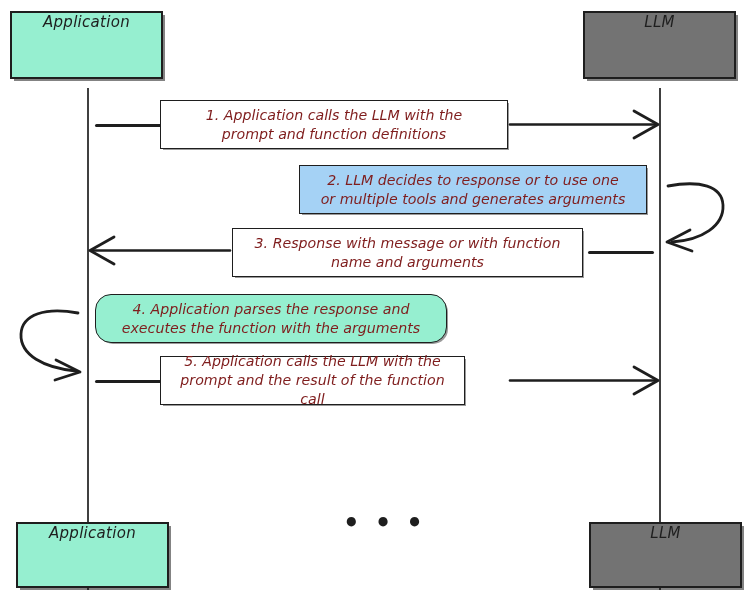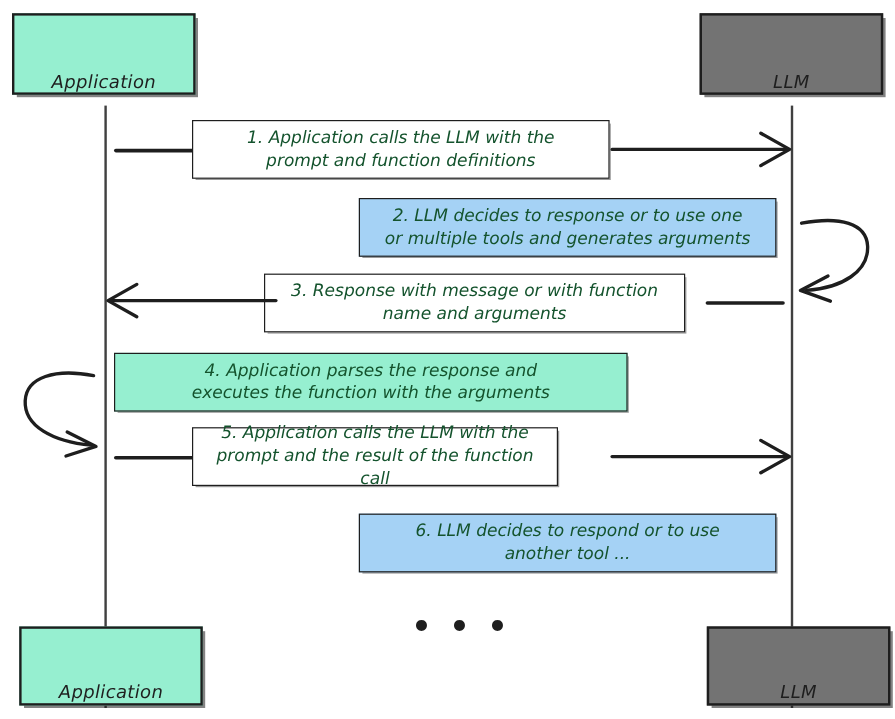--- a/index.html
+++ b/index.html
@@ -13,21 +13,21 @@
     height: 599px;
     background: #ffffff;
     font-family: "DejaVu Sans", sans-serif;
     overflow: hidden;
   }
   .actor {
     position: absolute;
     box-sizing: border-box;
     border: 2.5px solid #1e1e1e;
     display: flex;
-    align-items: flex-end;
+    align-items: flex-start;
     justify-content: center;
     box-shadow: 3px 3px 0 -1px rgba(30,30,30,0.55);
   }
   .actor-label {
     font-size: 15px;
     color: #1e1e1e;
     font-style: italic;
     letter-spacing: 0.3px;
   }
   .actor.green { background: #96efd0; }
@@ -47,21 +47,21 @@
     display: flex;
     align-items: center;
     justify-content: center;
     text-align: center;
     padding: 4px 8px;
     box-shadow: 2px 2px 0 -1px rgba(30,30,30,0.45);
   }
   .msgbox .txt {
     font-size: 14.2px;
     line-height: 1.33;
-    color: #14532d;
+    color: #7f1d1d;
     font-style: italic;
     white-space: pre-line;
   }
   .msgbox.white { background: #ffffff; }
   .msgbox.blue  { background: #a5d2f5; text-align: center; }
   .msgbox.green { background: #96efd0; }
 
   .seg {
     position: absolute;
     height: 2.6px;
@@ -113,41 +113,37 @@
   <div class="msgbox white" style="left:160px; top:100px; width:348px; height:49px;">
     <span class="txt">1. Application calls the LLM with the
 prompt and function definitions</span>
   </div>
 
   <div class="msgbox blue" style="left:299px; top:165px; width:348px; height:49px;">
     <span class="txt">2. LLM decides to response or to use one
 or multiple tools and generates arguments</span>
   </div>
 
-  <div class="msgbox white" style="left:220px; top:228px; width:351px; height:49px;">
+  <div class="msgbox white" style="left:232px; top:228px; width:351px; height:49px;">
     <span class="txt">3. Response with message or with function
 name and arguments</span>
   </div>
   <div class="seg" style="left:588px; top:251px; width:66px;"></div>
 
-  <div class="msgbox green" style="left:95px; top:294px; width:428px; height:49px;">
+  <div class="msgbox green" style="left:95px; top:294px; width:352px; height:49px;border-radius:16px;">
     <span class="txt">4. Application parses the response and
 executes the function with the arguments</span>
   </div>
 
   <div class="seg" style="left:95px; top:380px; width:68px;"></div>
   <div class="msgbox white" style="left:160px; top:356px; width:305px; height:49px;">
     <span class="txt">5. Application calls the LLM with the
 prompt and the result of the function call</span>
   </div>
 
-  <div class="msgbox blue" style="left:299px; top:428px; width:348px; height:49px;">
-    <span class="txt">6. LLM decides to respond or to use
-another tool ...</span>
-  </div>
 
   <div class="ellipsis" style="left:343px; top:510px;">• • •</div>
 
   <svg class="overlay" viewBox="0 0 746 599">
 
     <g>
       <line x1="510" y1="124.5" x2="656" y2="124.5" stroke="#1e1e1e" stroke-width="2.6" stroke-linecap="round"></line>
       <polyline points="634,111 658,124.5 634,138" fill="none" stroke="#1e1e1e" stroke-width="2.8" stroke-linecap="round" stroke-linejoin="round"></polyline>
     </g>
 

